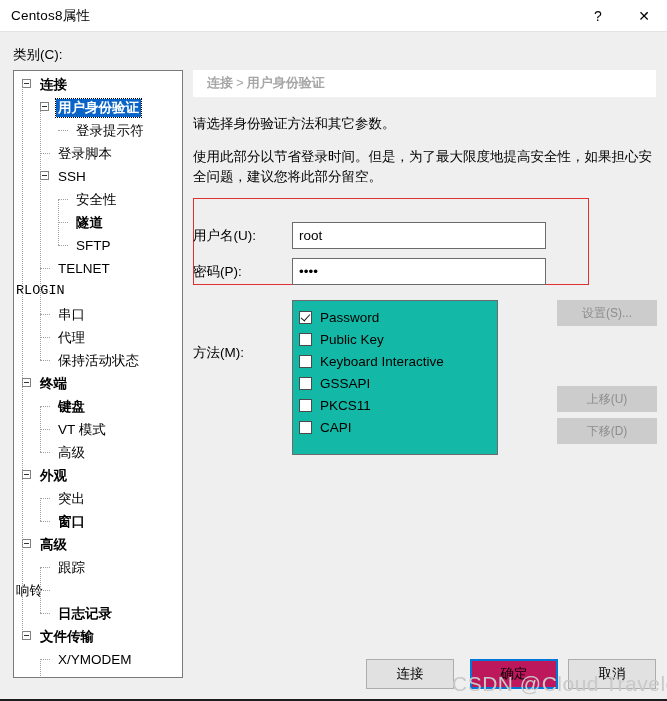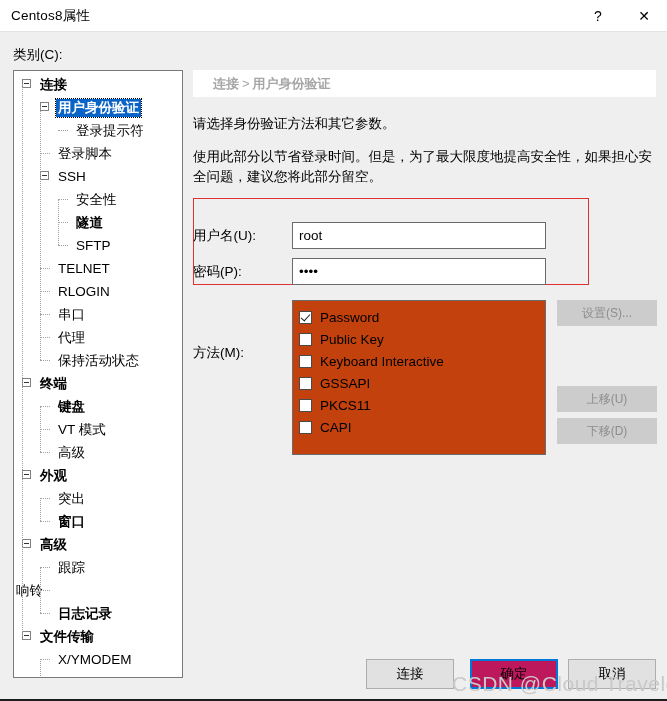--- a/index.html
+++ b/index.html
@@ -136,24 +136,25 @@
     position: absolute;
     left: 193px;
     top: 38px;
     right: 11px;
     bottom: 55px;
   }
   #breadcrumb {
     background: #fff;
     height: 27px;
     line-height: 27px;
-    padding-left: 20px;
+    padding-left: 14px;
     color: #a6a6a6;
     font-size: 13px;
     font-weight: bold;
+    font-family: Liberation Mono, monospace;
   }
   #breadcrumb .sep { font-weight: normal; padding: 0 3px; }
 
   .desc {
     margin: 0;
     font-size: 13.5px;
     line-height: 20px;
   }
   #desc1 { margin-top: 17px; }
   #desc2 { margin-top: 13px; }
@@ -196,23 +197,23 @@
   #methods-label {
     position: absolute;
     left: 0;
     top: 274px;
     font-size: 13.5px;
   }
   #methods-box {
     position: absolute;
     left: 99px;
     top: 230px;
-    width: 254px;
+    width: 206px;
     height: 155px;
-    background: #c2410c;
+    background: #14b8a6;
     border: 1px solid #6b6b6b;
     box-sizing: border-box;
     padding: 5px 0 0 6px;
   }
   .method-item {
     display: flex;
     align-items: center;
     height: 22px;
     font-size: 13.5px;
     cursor: default;
@@ -316,21 +317,21 @@
   <div id="tree-panel">
       <div class="tree-node bold" style="padding-left: 24px;"><span class="expander" style="left: 8px;"></span><span class="tree-label">连接</span></div>
       <div class="tree-node bold selected" style="padding-left: 42px;"><span class="expander" style="left: 26px;"></span><span class="tree-label">用户身份验证</span></div>
       <div class="tree-node" style="padding-left: 60px;"><span class="hline" style="left: 44px; width: 10px;"></span><span class="tree-label">登录提示符</span></div>
       <div class="tree-node" style="padding-left: 42px;"><span class="hline" style="left: 26px; width: 10px;"></span><span class="tree-label">登录脚本</span></div>
       <div class="tree-node" style="padding-left: 42px;"><span class="expander" style="left: 26px;"></span><span class="tree-label">SSH</span></div>
       <div class="tree-node" style="padding-left: 60px;"><span class="hline" style="left: 44px; width: 10px;"></span><span class="tree-label">安全性</span></div>
       <div class="tree-node bold" style="padding-left: 60px;"><span class="hline" style="left: 44px; width: 10px;"></span><span class="tree-label">隧道</span></div>
       <div class="tree-node" style="padding-left: 60px;"><span class="hline" style="left: 44px; width: 10px;"></span><span class="tree-label">SFTP</span></div>
       <div class="tree-node" style="padding-left: 42px;"><span class="hline" style="left: 26px; width: 10px;"></span><span class="tree-label">TELNET</span></div>
-      <div class="tree-node" style="padding-left: 42px;"><span class="hline" style="left: 26px; width: 10px;"></span><span class="tree-label">RLOGIN</span></div>
+      <div class="tree-node" style=" font-family: Liberation Mono, monospace;"><span class="hline" style="left: 26px; width: 10px;"></span><span class="tree-label">RLOGIN</span></div>
       <div class="tree-node" style="padding-left: 42px;"><span class="hline" style="left: 26px; width: 10px;"></span><span class="tree-label">串口</span></div>
       <div class="tree-node" style="padding-left: 42px;"><span class="hline" style="left: 26px; width: 10px;"></span><span class="tree-label">代理</span></div>
       <div class="tree-node" style="padding-left: 42px;"><span class="hline" style="left: 26px; width: 10px;"></span><span class="tree-label">保持活动状态</span></div>
       <div class="tree-node bold" style="padding-left: 24px;"><span class="expander" style="left: 8px;"></span><span class="tree-label">终端</span></div>
       <div class="tree-node bold" style="padding-left: 42px;"><span class="hline" style="left: 26px; width: 10px;"></span><span class="tree-label">键盘</span></div>
       <div class="tree-node" style="padding-left: 42px;"><span class="hline" style="left: 26px; width: 10px;"></span><span class="tree-label">VT 模式</span></div>
       <div class="tree-node" style="padding-left: 42px;"><span class="hline" style="left: 26px; width: 10px;"></span><span class="tree-label">高级</span></div>
       <div class="tree-node bold" style="padding-left: 24px;"><span class="expander" style="left: 8px;"></span><span class="tree-label">外观</span></div>
       <div class="tree-node" style="padding-left: 42px;"><span class="hline" style="left: 26px; width: 10px;"></span><span class="tree-label">突出</span></div>
       <div class="tree-node bold" style="padding-left: 42px;"><span class="hline" style="left: 26px; width: 10px;"></span><span class="tree-label">窗口</span></div>

